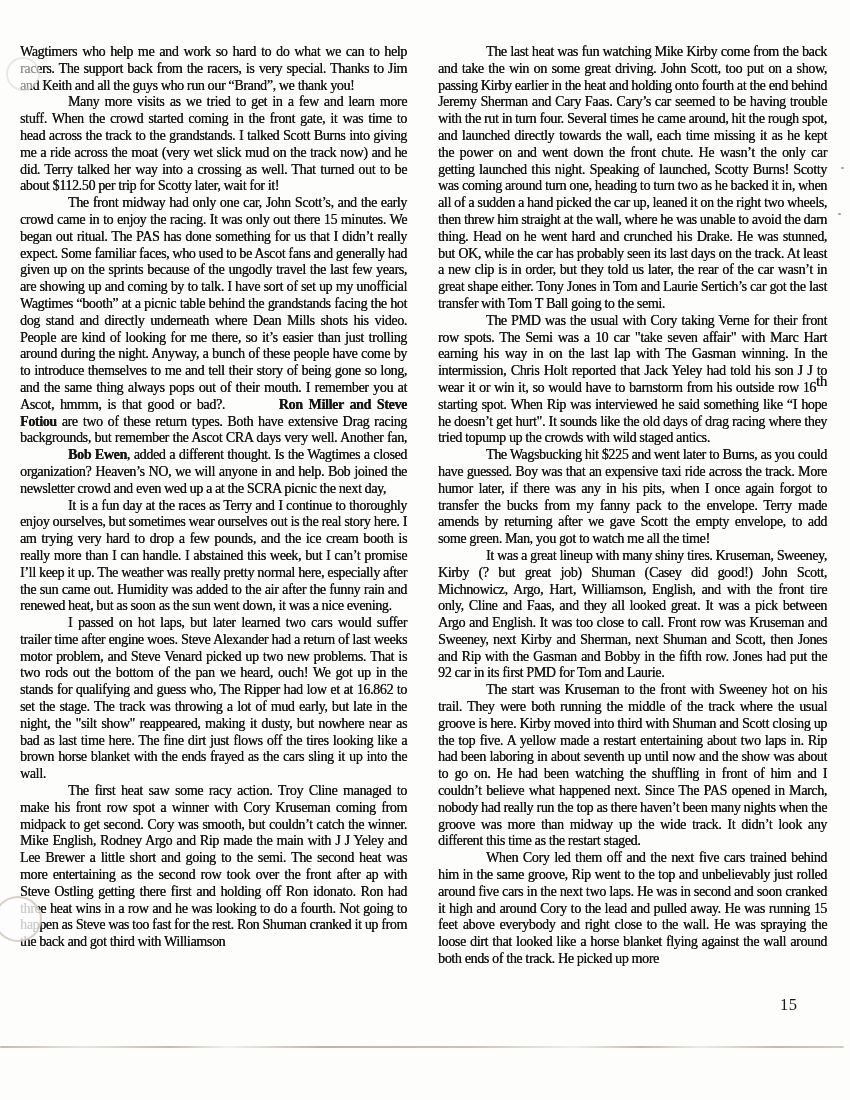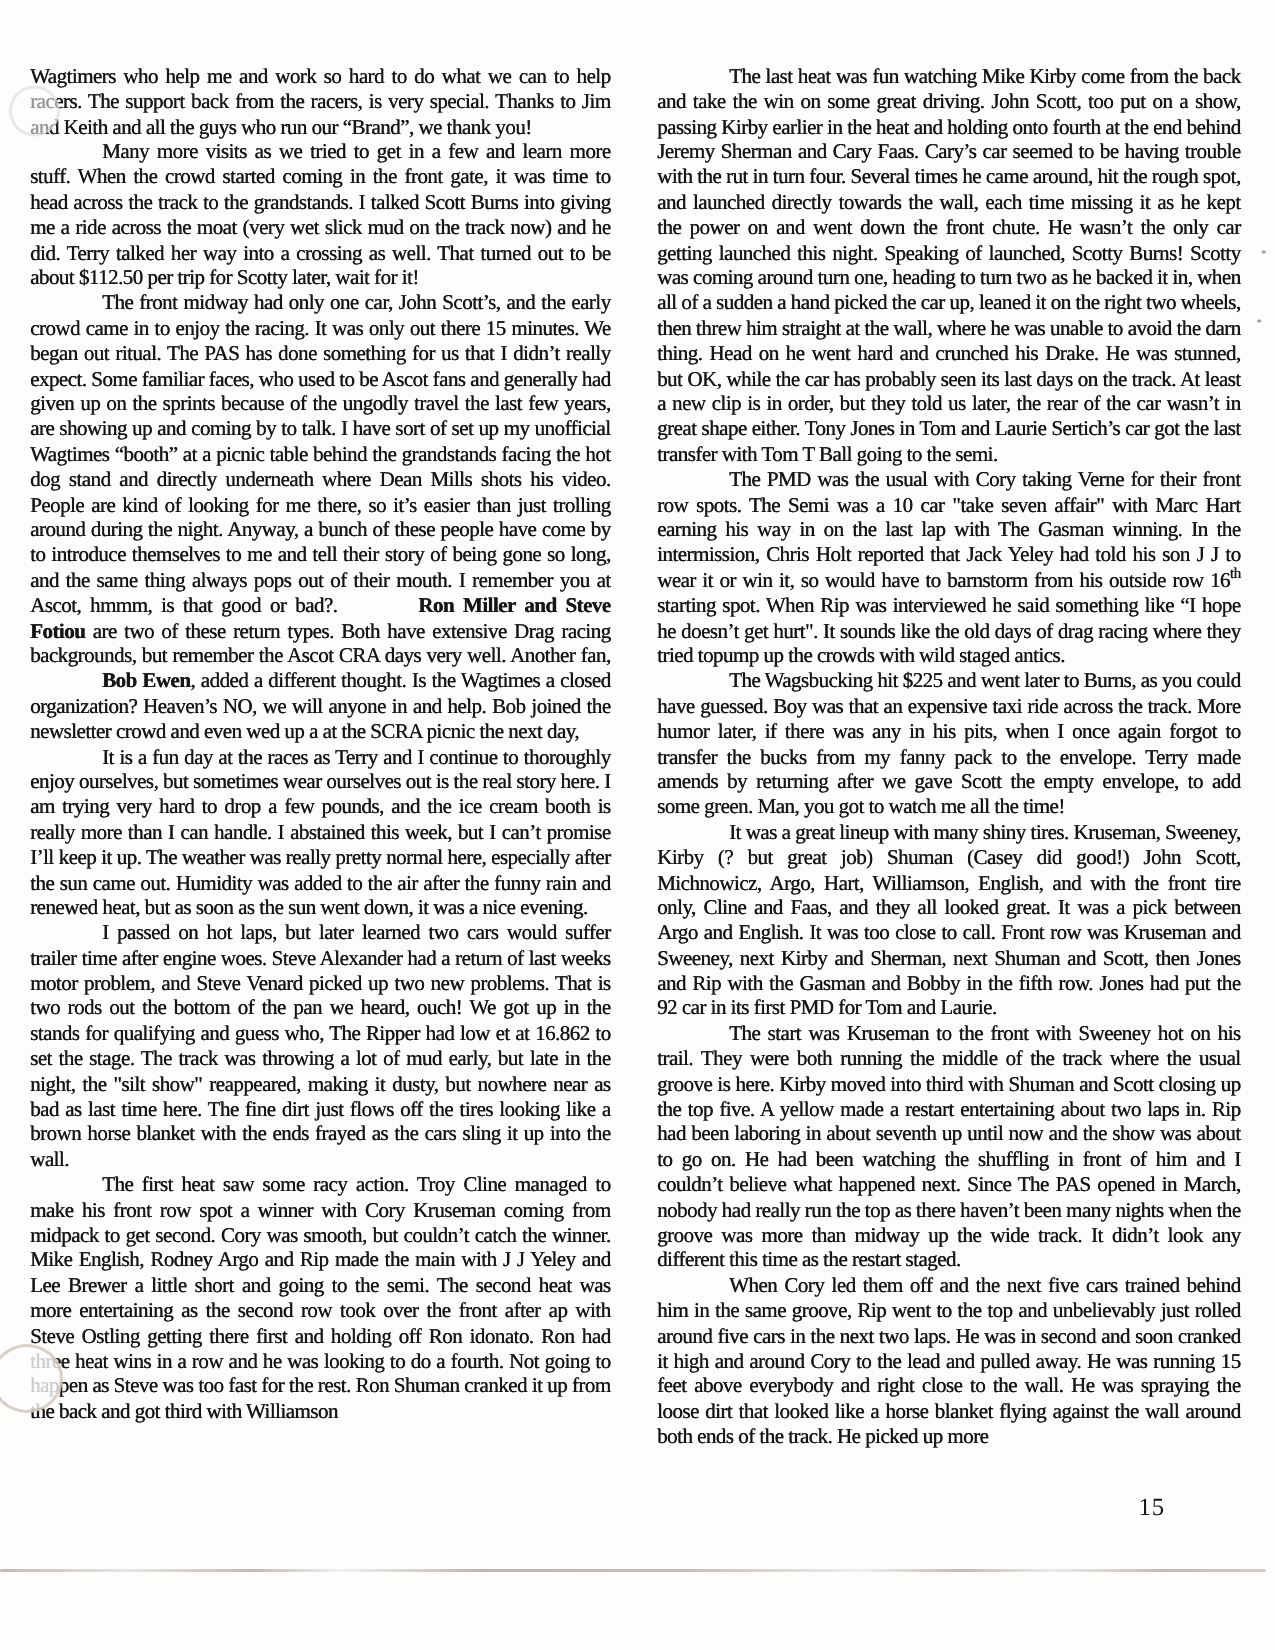--- a/index.html
+++ b/index.html
@@ -22,24 +22,24 @@
     font-size: 14px;
     line-height: 16.8px;
     letter-spacing: -0.35px;
     text-shadow: 0.25px 0 0 #1a1a1a;
   }
   .col-left  { left: 20px;  width: 387px; }
   .col-right { left: 438px; width: 389px; }
   .para { margin: 0; }
   .para.indent { text-indent: 48px; }
   .para .b { font-weight: bold; margin-left: 48px; }
-  sup { font-size: 10px; line-height: 0; }
+  sup { font-size: 15px; line-height: 0; }
   .page-number {
     position: absolute;
-    left: 759px; top: 995px;
+    left: 780px; top: 995px;
     width: 30px;
     font-size: 16.5px;
     letter-spacing: 0.5px;
     text-align: left;
   }
   .scan-bottom-line {
     position: absolute;
     left: 0; top: 1046px;
     width: 844px; height: 2px;
     background: linear-gradient(90deg,

